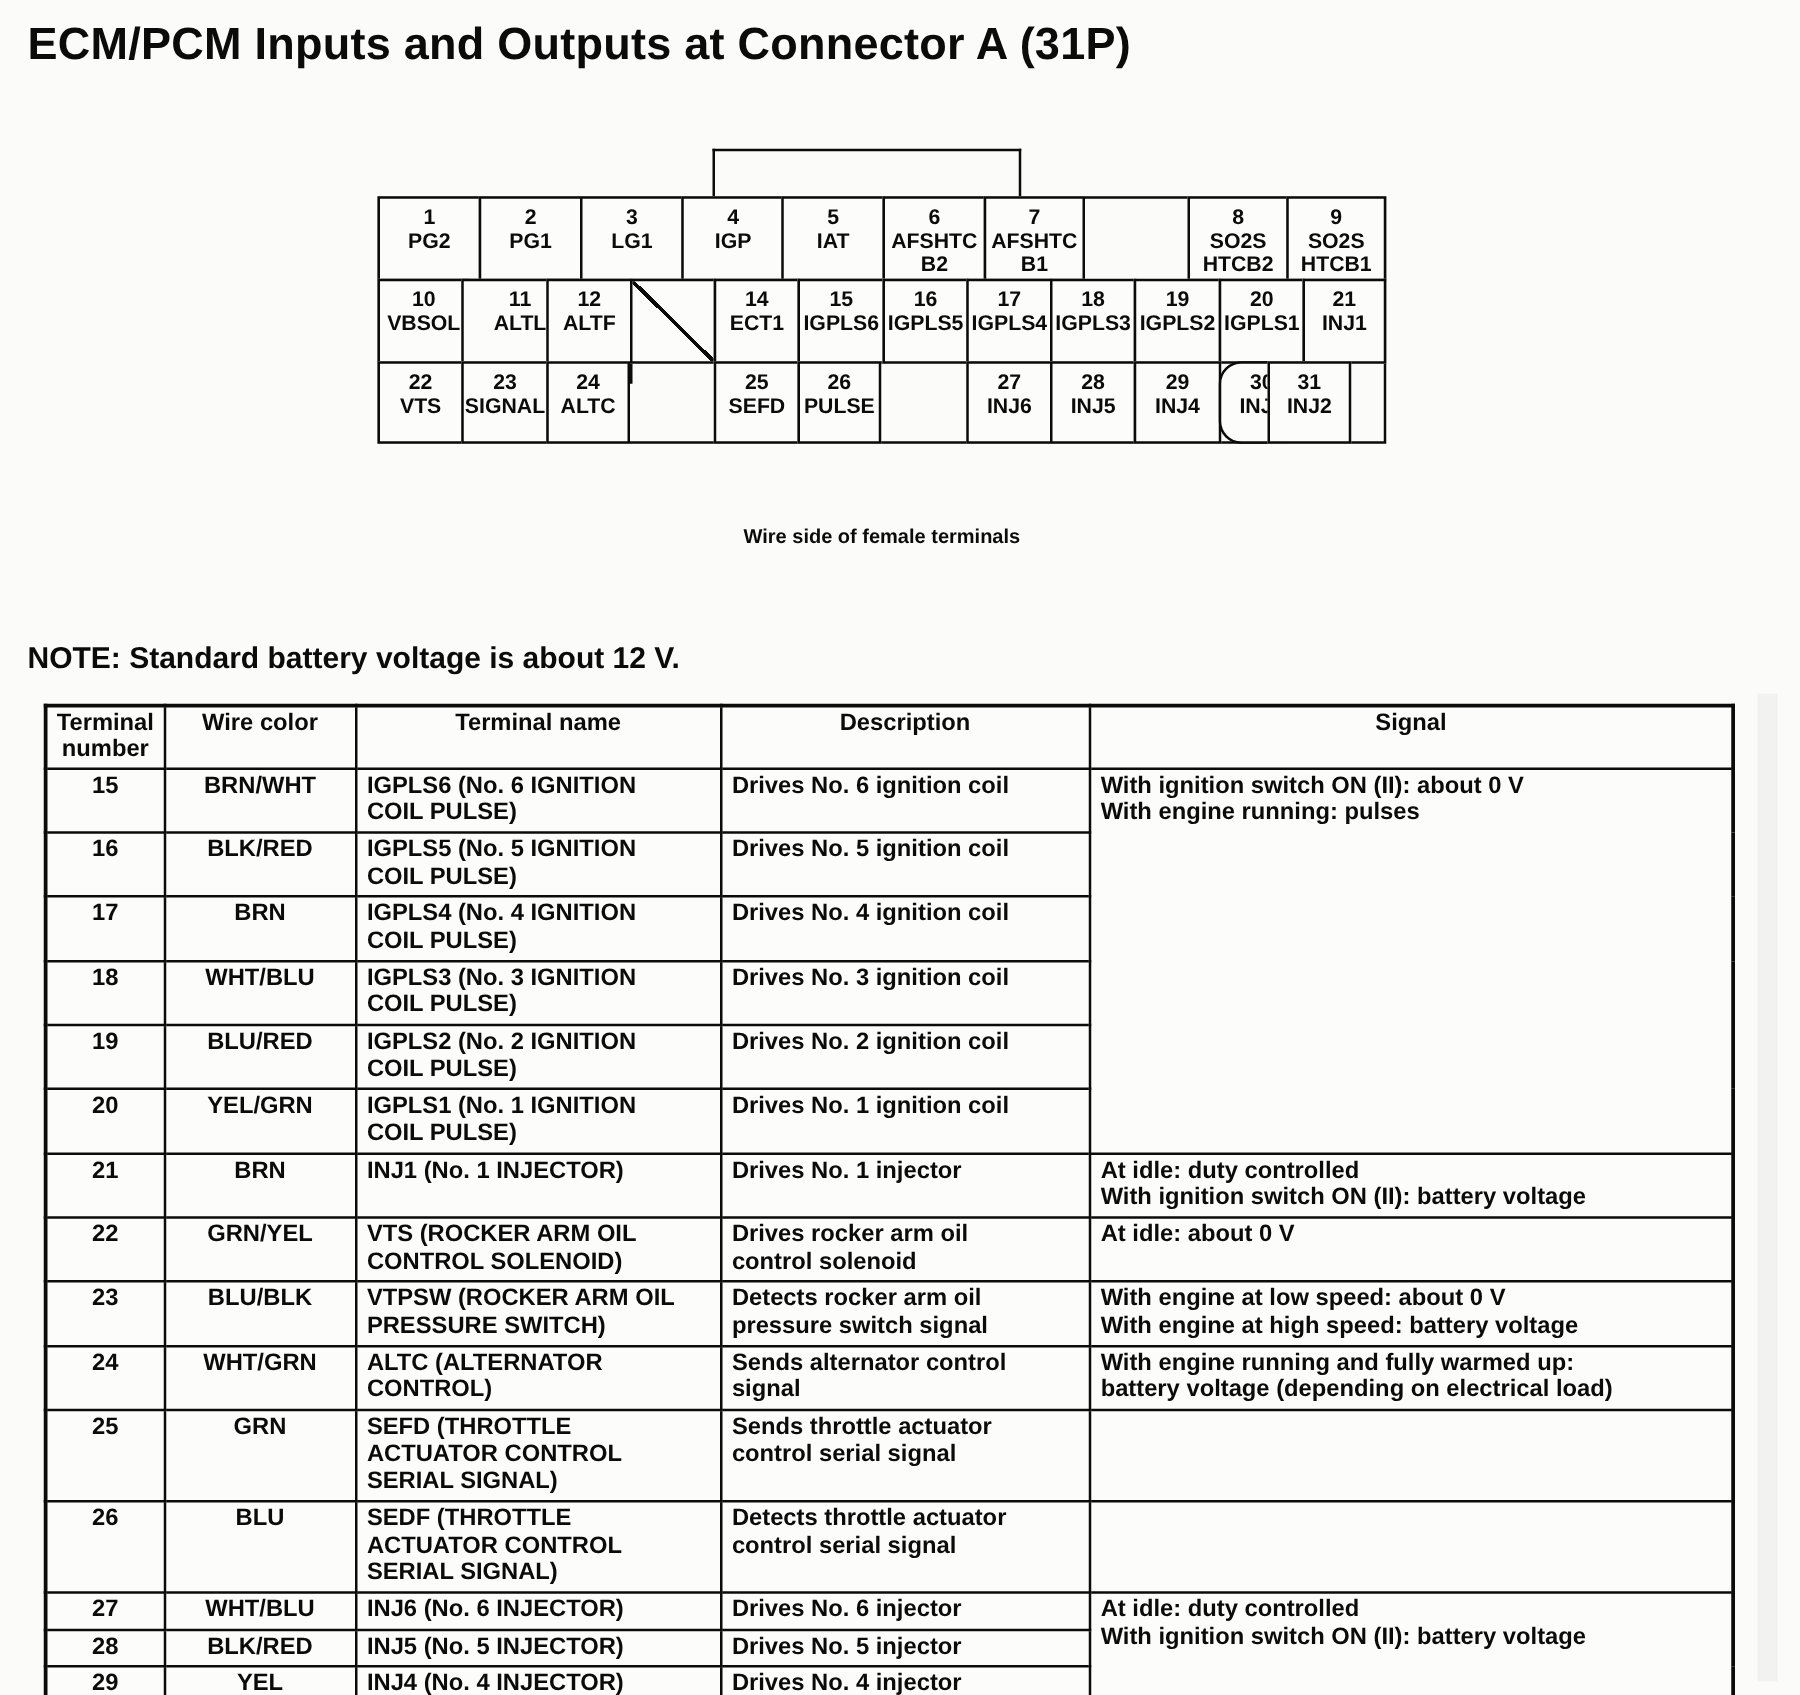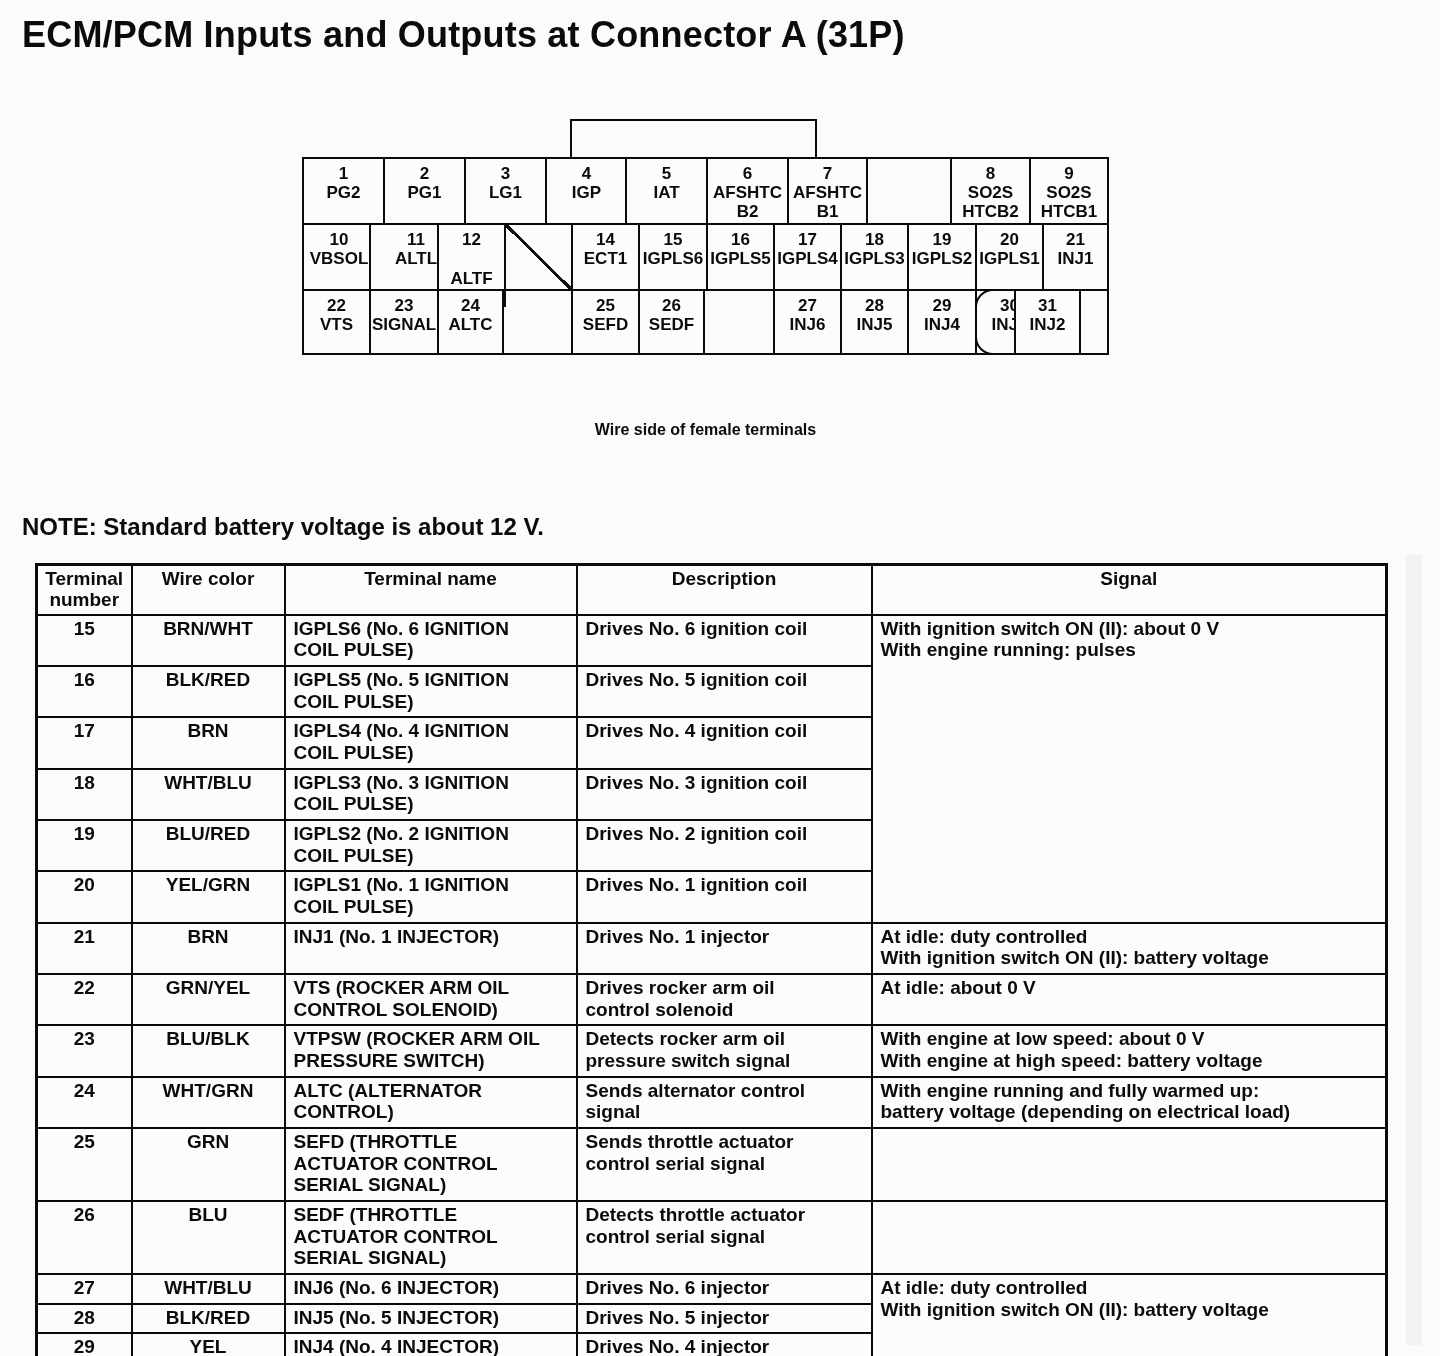--- a/index.html
+++ b/index.html
@@ -106,21 +106,21 @@
 HTCB1</div>
     </div>
     <div class="pin-cell" style="left: 0px; top: 66px; width: 74px; height: 68px;">
       <div class="pin-num">10</div>
       <div class="pin-label">VBSOL</div>
     </div>
     <div class="pin-cell" style="left: 67px; top: 66px; width: 94px; height: 68px;">
       <div class="pin-num">11</div>
       <div class="pin-label">ALTL</div>
     </div>
-    <div class="pin-cell" style="left: 135px; top: 66px; width: 69px; height: 84px; gap: 20px;">
+    <div class="pin-cell" style="left: 135px; top: 66px; width: 69px; height: 84px;">
       <div class="pin-num">12</div>
       <div class="pin-label">ALTF</div>
     </div>
     <div class="pin-cell pin-empty" style="left: 202px; top: 66px; width: 69px; height: 68px;">
       <div class="diag"></div>
     </div>
     <div class="pin-cell" style="left: 269px; top: 66px; width: 69px; height: 68px;">
       <div class="pin-num">14</div>
       <div class="pin-label">ECT1</div>
     </div>
@@ -164,21 +164,21 @@
       <div class="pin-num">24</div>
       <div class="pin-label">ALTC</div>
     </div>
     <div class="pin-gap" style="left: 202px; top: 132px; width: 67px; height: 66px;"></div>
     <div class="pin-cell" style="left: 269px; top: 132px; width: 69px; height: 66px;">
       <div class="pin-num">25</div>
       <div class="pin-label">SEFD</div>
     </div>
     <div class="pin-cell" style="left: 336px; top: 132px; width: 67px; height: 66px;">
       <div class="pin-num">26</div>
-      <div class="pin-label">SEDF</div>
+      <div class="pin-label">PULSE</div>
     </div>
     <div class="pin-gap" style="left: 403px; top: 132px; width: 68px; height: 66px;"></div>
     <div class="pin-cell" style="left: 471px; top: 132px; width: 69px; height: 66px;">
       <div class="pin-num">27</div>
       <div class="pin-label">INJ6</div>
     </div>
     <div class="pin-cell" style="left: 538px; top: 132px; width: 69px; height: 66px;">
       <div class="pin-num">28</div>
       <div class="pin-label">INJ5</div>
     </div>

